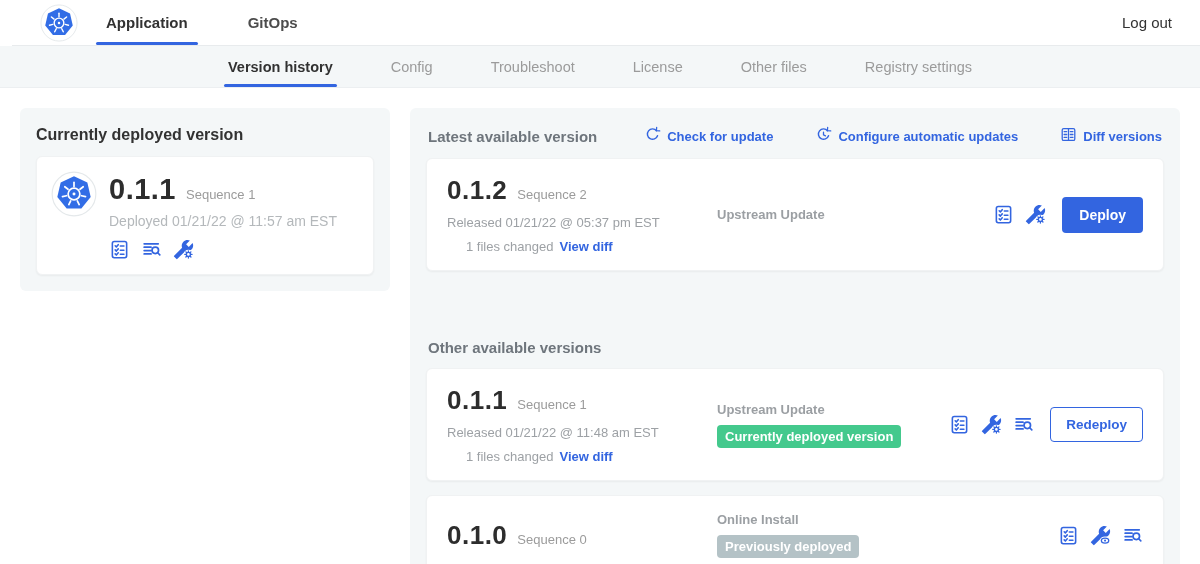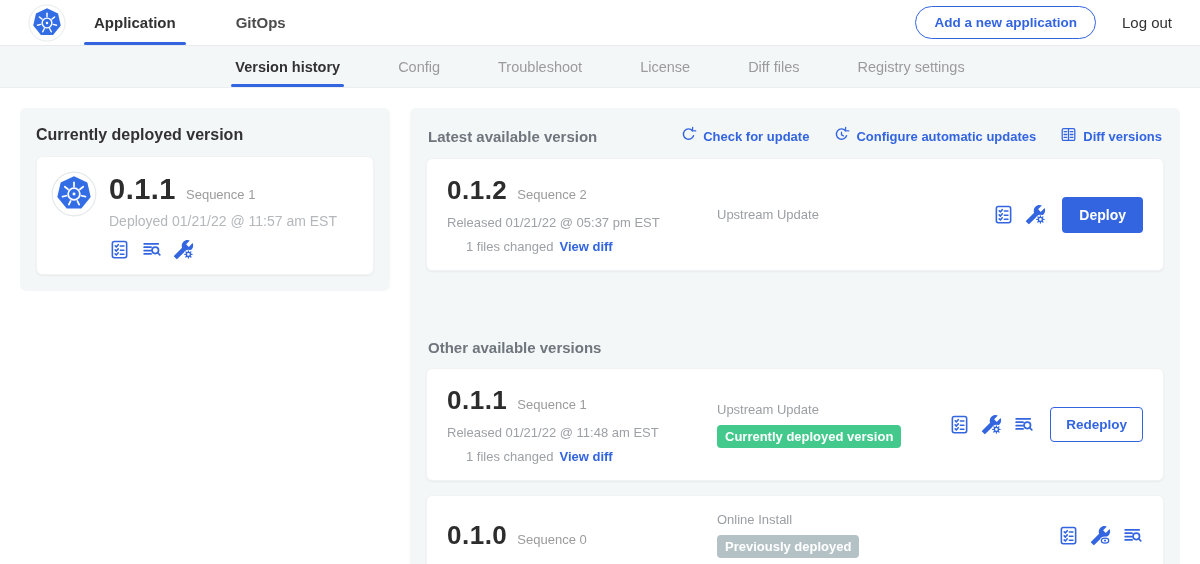--- a/index.html
+++ b/index.html
@@ -1,20 +1,20 @@
 <!DOCTYPE html>
 <html><head>
 <meta charset="utf-8">
 <style>
   * { margin:0; padding:0; box-sizing:border-box; }
   html,body { width:1200px; height:564px; background:#fff; overflow:hidden;
     font-family:"Liberation Sans", sans-serif; color:#323232; }
 
   
-  .header { height:46px; background:#fff; display:flex; align-items:stretch; border-bottom:1px solid #e8ebed; }
+  .header { height:46px; background:#fff; display:flex; align-items:stretch; border-bottom:1px solid #e8ebed;margin-left:12px; }
   .logo-wrap { width:38px; height:38px; margin:4px 24px 0 28px; }
   .logo-wrap svg { width:38px; height:38px; }
   .app-tabs { display:flex; align-items:stretch; }
   .app-tab { display:flex; align-items:center; padding:0 4px; margin-right:52px;
     font-size:15px; font-weight:700; color:#323232; position:relative; cursor:pointer; }
   .app-tab.inactive { font-weight:600; color:#4c4c4c; }
   .app-tab.active::after { content:""; position:absolute; left:-6px; right:-6px; bottom:0; height:3px;
     background:#3365e0; border-radius:2px; }
   .header-right { margin-left:auto; display:flex; align-items:center; padding-right:28px; }
   .add-app-btn { border:1px solid #3365e0; color:#3365e0; background:#fff; border-radius:17px;
@@ -45,32 +45,32 @@
   .ver-big { font-size:29px; font-weight:800; color:#2d2d2d; letter-spacing:.5px; }
   .seq { font-size:13px; color:#9b9b9b; }
   .deployed-ts { font-size:14px; color:#b4b8bb; margin-top:7px; }
   .icon-row { display:flex; align-items:center; gap:11px; margin-top:10px; }
   .action-icon { display:inline-flex; cursor:pointer; }
   .action-icon svg { width:21px; height:21px; }
 
   
   .rp-header { display:flex; align-items:center; padding:2px 2px 12px 2px; }
   .rp-title { font-size:15px; font-weight:600; color:#6e757c; }
-  .rp-actions { margin-left:auto; display:flex; align-items:center; gap:24px; }
+  .rp-actions { margin-left:auto; display:flex; align-items:center; gap:42px; }
   .link-action { display:flex; align-items:center; gap:6px; color:#3365e0; font-size:13px; font-weight:700; cursor:pointer; }
   .link-action svg { width:17px; height:17px; }
 
   
   .version-card { display:flex; align-items:center; padding:16px 20px; margin-bottom:0; }
   .vc-left { width:250px; flex:none; }
   .released { font-size:13px; color:#9da1a5; margin-top:9px; }
   .files-row { font-size:13px; color:#9da1a5; margin-top:9px; display:flex; gap:6px;margin-left:19px; }
   .view-diff { color:#3365e0; font-weight:700; cursor:pointer; }
   .vc-mid { flex:1; padding-left:20px; }
-  .source-label { font-size:13px; font-weight:400; color:#9b9fa3; }
+  .source-label { font-size:13px; font-weight:700; color:#9b9fa3; }
   .badge { display:inline-block; margin-top:8px; font-size:13px; font-weight:700; color:#fff;
     border-radius:4px; padding:4px 8px; }
   .badge-green { background:#44c98d; }
   .badge-gray { background:#b4c2c6; }
   .vc-right { display:flex; align-items:center; gap:13px; flex:none; }
   .ver-med { font-size:26px; font-weight:800; color:#2d2d2d; letter-spacing:.5px; }
   .btn-primary { background:#3365e0; color:#fff; border:none; border-radius:4px; font-size:14px;
     font-weight:700; padding:10px 17px; cursor:pointer; font-family:inherit; margin-left:3px; }
   .btn-outline { background:#fff; color:#3365e0; border:1px solid #3365e0; border-radius:4px;
     font-size:13.5px; font-weight:700; padding:9px 15px; cursor:pointer; font-family:inherit; margin-left:3px; }
@@ -100,31 +100,30 @@
 </span>
   <div class="app-tabs">
     <div class="app-tab active">
       <span>Application</span>
     </div>
     <div class="app-tab inactive">
       <span>GitOps</span>
     </div>
   </div>
   <div class="header-right">
-    <button class="add-app-btn">Add a new application</button>
     <span class="logout">Log out</span>
   </div>
 </div>
 
 <div class="subnav">
   <div class="subnav-tab active">Version history</div>
   <div class="subnav-tab">Config</div>
   <div class="subnav-tab">Troubleshoot</div>
   <div class="subnav-tab">License</div>
-  <div class="subnav-tab">Diff files</div>
+  <div class="subnav-tab">Other files</div>
   <div class="subnav-tab">Registry settings</div>
 </div>
 
 <div class="content">
 
   <div class="panel left-panel">
     <div class="panel-title-dark">Currently deployed version</div>
     <div class="white-card deployed-card">
       <span class="deployed-logo">
   <svg viewBox="0 0 40 40">

